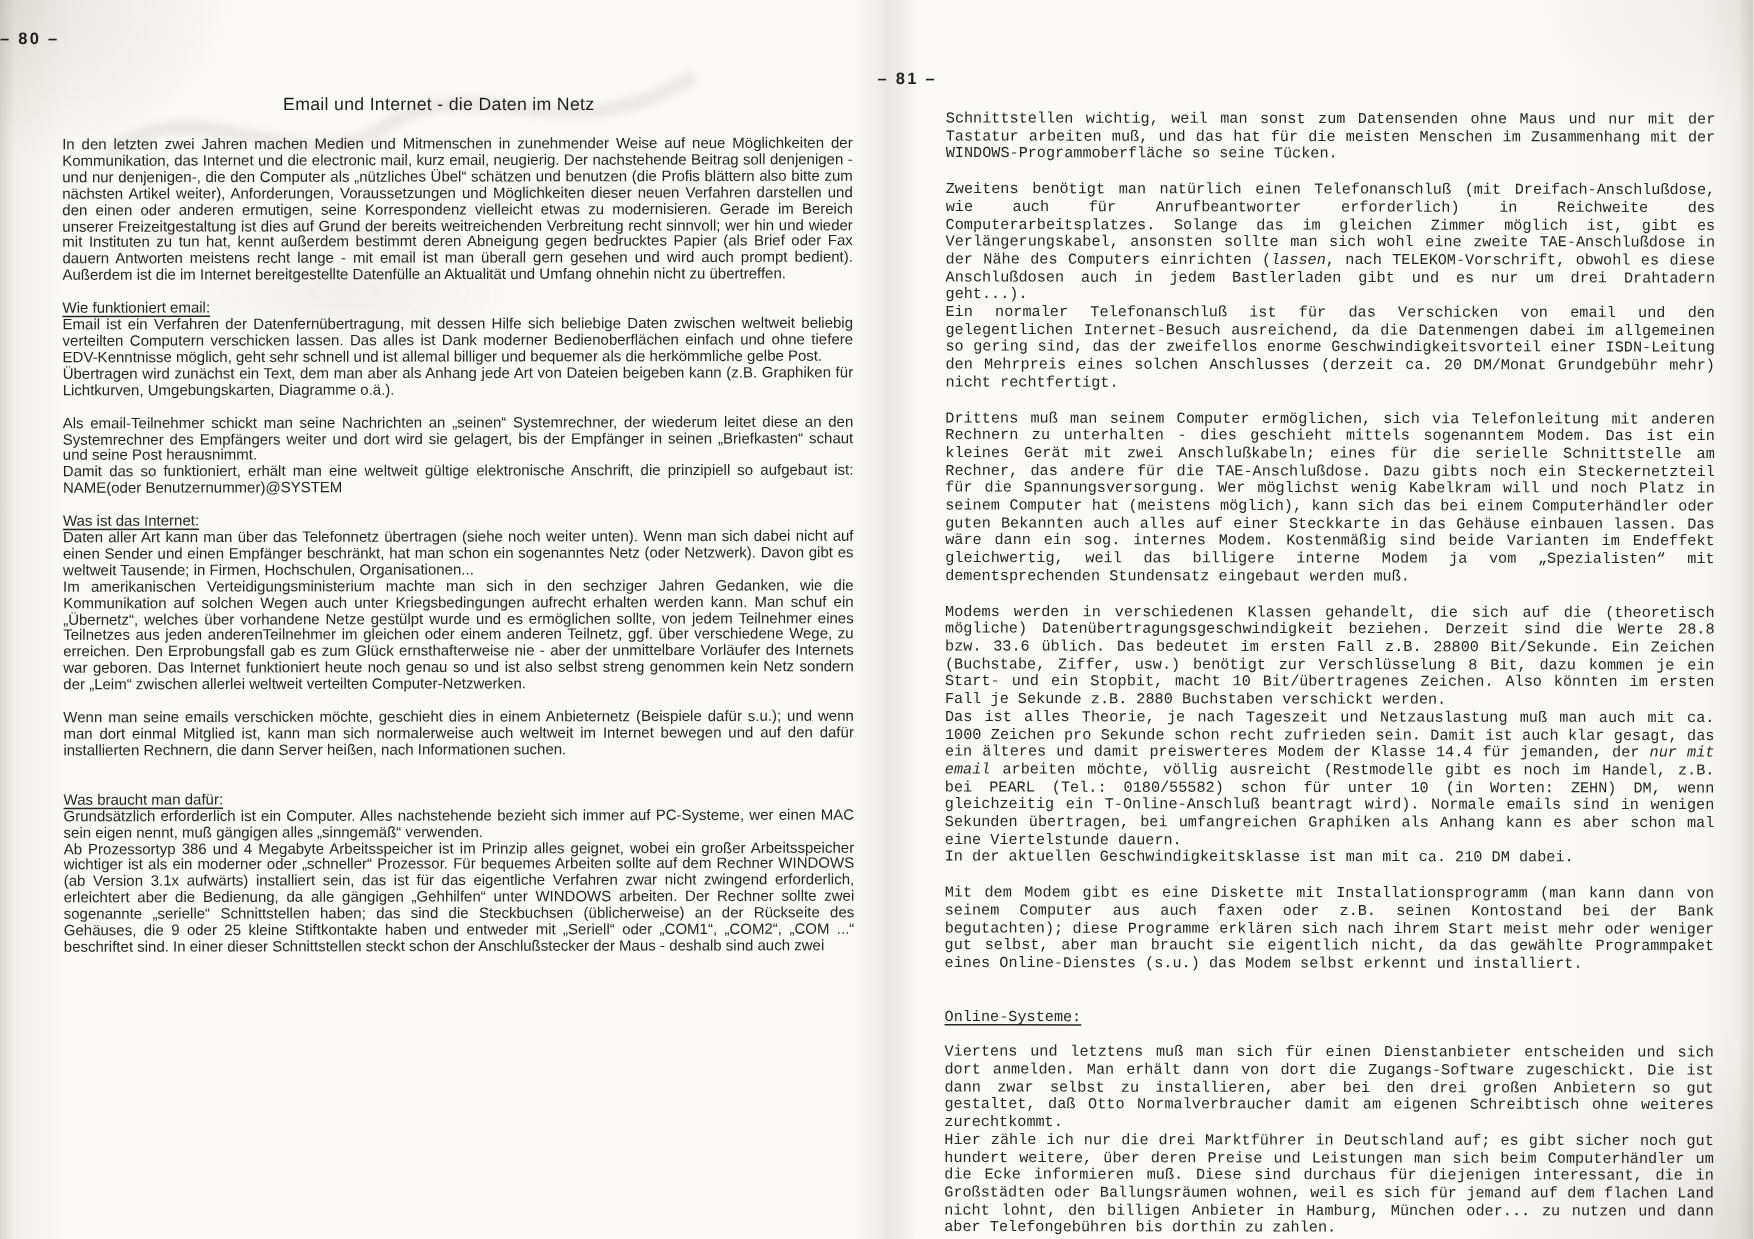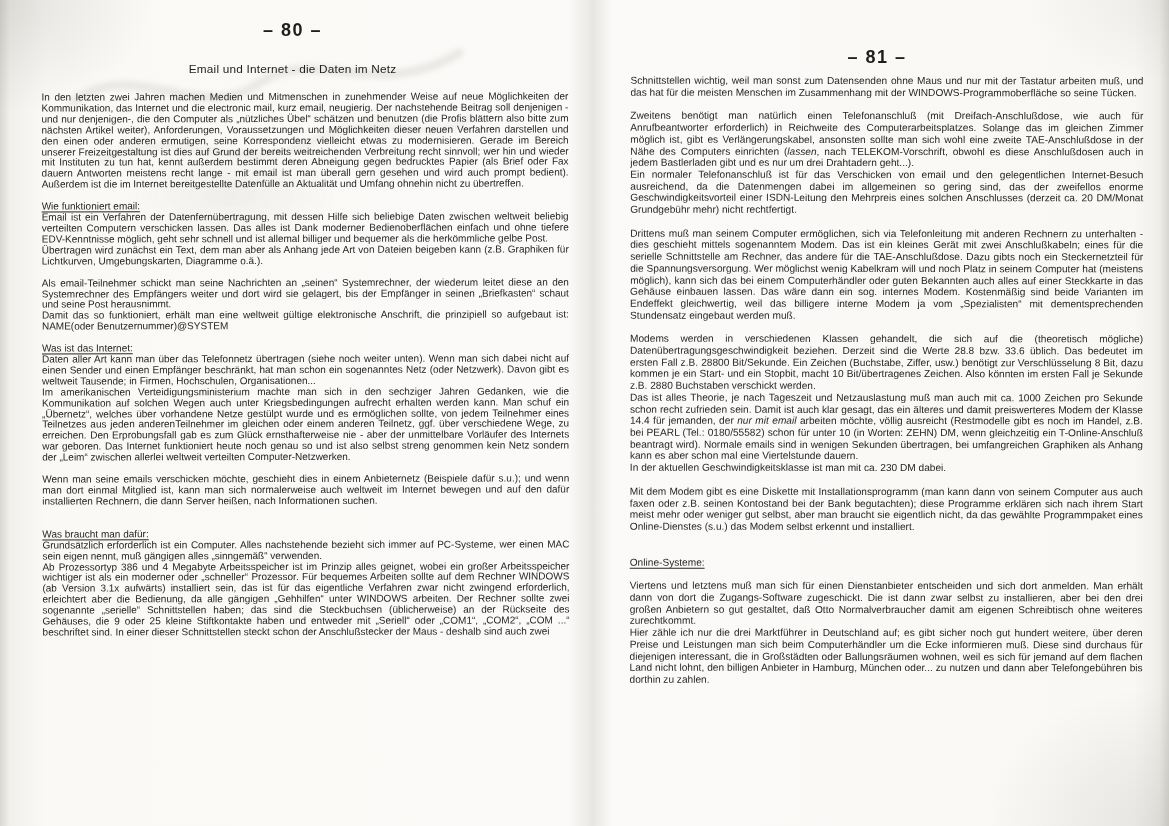--- a/index.html
+++ b/index.html
@@ -21,32 +21,32 @@
     background:
       radial-gradient(260px 200px at 100% 100%, rgba(120,115,106,0.16), rgba(120,115,106,0) 70%),
       radial-gradient(200px 120px at 100% 0%, rgba(120,115,106,0.10), rgba(120,115,106,0) 70%),
       linear-gradient(270deg,#d8d6d0 0px,#efeeea 10px,#f9f8f5 35px,#fbfaf8 100%);
   }
   .gutter {
     position:absolute; top:0; left:568px; width:44px; height:826px; pointer-events:none;
     background:linear-gradient(90deg, rgba(110,105,96,0) 0%, rgba(110,105,96,0.10) 45%, rgba(110,105,96,0.14) 55%, rgba(110,105,96,0) 100%);
   }
   .page-number {
-    position:absolute; width:100%; text-align:center;
-    font-weight:bold; font-size:18px; letter-spacing:1.5px; color:#1f1e1d;
+    position:absolute; width:100%; 
+    font-weight:bold; font-size:11px; letter-spacing:1.5px; color:#1f1e1d;
   }
   .page-left  .page-number { top:20px; }
   .page-right .page-number { top:47px; }
   .page-title {
     position:absolute; top:62px; width:100%; text-align:center;
     font-weight:normal; font-size:11.8px; color:#1f1e1d; letter-spacing:0.2px;
   }
   .page-body { position:absolute; text-align:justify; }
   .page-left  .page-body { left:42px; top:92px;  width:527px; font-size:10px;   line-height:10.9px; transform:rotate(-0.12deg); }
-  .page-right .page-body { left:45px; top:75px;  width:513px; font-size:10.15px; line-height:11.7px; transform:rotate(0.08deg); }
+  .page-right .page-body { left:45px; top:75px;  width:513px; font-size:10.15px; line-height:11.7px; transform:rotate(0.08deg);font-family:Liberation Mono, monospace; }
   .block { margin:0; }
   .sp1 { margin-top:11px; }
   .sp2 { margin-top:22px; }
   .page-right .sp1 { margin-top:12px; }
   .page-right .sp2 { margin-top:24px; }
   .heading { text-decoration:underline; text-underline-offset:1.5px; }
   .it { font-style:italic; }
   
   .bleed { position:absolute; pointer-events:none; filter:blur(2.5px); }
   .bleed-left { left:55px; top:28px; transform:rotate(-4deg); opacity:0.14; }
@@ -87,21 +87,21 @@
   <div class="page page-right">
 
     <div class="page-number">– 81 –</div>
     <div class="page-body">
         <div class="block para">Schnittstellen wichtig, weil man sonst zum Datensenden ohne Maus und nur mit der Tastatur arbeiten muß, und das hat für die meisten Menschen im Zusammenhang mit der WINDOWS-Programmoberfläche so seine Tücken.</div>
         <div class="block para sp1">Zweitens benötigt man natürlich einen Telefonanschluß (mit Dreifach-Anschlußdose, wie auch für Anrufbeantworter erforderlich) in Reichweite des Computerarbeitsplatzes. Solange das im gleichen Zimmer möglich ist, gibt es Verlängerungskabel, ansonsten sollte man sich wohl eine zweite TAE-Anschlußdose in der Nähe des Computers einrichten (<span class="it">lassen</span>, nach TELEKOM-Vorschrift, obwohl es diese Anschlußdosen auch in jedem Bastlerladen gibt und es nur um drei Drahtadern geht...).</div>
         <div class="block para">Ein normaler Telefonanschluß ist für das Verschicken von email und den gelegentlichen Internet-Besuch ausreichend, da die Datenmengen dabei im allgemeinen so gering sind, das der zweifellos enorme Geschwindigkeitsvorteil einer ISDN-Leitung den Mehrpreis eines solchen Anschlusses (derzeit ca. 20 DM/Monat Grundgebühr mehr) nicht rechtfertigt.</div>
         <div class="block para sp1">Drittens muß man seinem Computer ermöglichen, sich via Telefonleitung mit anderen Rechnern zu unterhalten - dies geschieht mittels sogenanntem Modem. Das ist ein kleines Gerät mit zwei Anschlußkabeln; eines für die serielle Schnittstelle am Rechner, das andere für die TAE-Anschlußdose. Dazu gibts noch ein Steckernetzteil für die Spannungsversorgung. Wer möglichst wenig Kabelkram will und noch Platz in seinem Computer hat (meistens möglich), kann sich das bei einem Computerhändler oder guten Bekannten auch alles auf einer Steckkarte in das Gehäuse einbauen lassen. Das wäre dann ein sog. internes Modem. Kostenmäßig sind beide Varianten im Endeffekt gleichwertig, weil das billigere interne Modem ja vom „Spezialisten“ mit dementsprechenden Stundensatz eingebaut werden muß.</div>
         <div class="block para sp1">Modems werden in verschiedenen Klassen gehandelt, die sich auf die (theoretisch mögliche) Datenübertragungsgeschwindigkeit beziehen. Derzeit sind die Werte 28.8 bzw. 33.6 üblich. Das bedeutet im ersten Fall z.B. 28800 Bit/Sekunde. Ein Zeichen (Buchstabe, Ziffer, usw.) benötigt zur Verschlüsselung 8 Bit, dazu kommen je ein Start- und ein Stopbit, macht 10 Bit/übertragenes Zeichen. Also könnten im ersten Fall je Sekunde z.B. 2880 Buchstaben verschickt werden.</div>
         <div class="block para">Das ist alles Theorie, je nach Tageszeit und Netzauslastung muß man auch mit ca. 1000 Zeichen pro Sekunde schon recht zufrieden sein. Damit ist auch klar gesagt, das ein älteres und damit preiswerteres Modem der Klasse 14.4 für jemanden, der <span class="it">nur mit email</span> arbeiten möchte, völlig ausreicht (Restmodelle gibt es noch im Handel, z.B. bei PEARL (Tel.: 0180/55582) schon für unter 10 (in Worten: ZEHN) DM, wenn gleichzeitig ein T-Online-Anschluß beantragt wird). Normale emails sind in wenigen Sekunden übertragen, bei umfangreichen Graphiken als Anhang kann es aber schon mal eine Viertelstunde dauern.</div>
-        <div class="block para">In der aktuellen Geschwindigkeitsklasse ist man mit ca. 230 DM dabei.</div>
+        <div class="block para">In der aktuellen Geschwindigkeitsklasse ist man mit ca. 210 DM dabei.</div>
         <div class="block para sp1">Mit dem Modem gibt es eine Diskette mit Installationsprogramm (man kann dann von seinem Computer aus auch faxen oder z.B. seinen Kontostand bei der Bank begutachten); diese Programme erklären sich nach ihrem Start meist mehr oder weniger gut selbst, aber man braucht sie eigentlich nicht, da das gewählte Programmpaket eines Online-Dienstes (s.u.) das Modem selbst erkennt und installiert.</div>
         <div class="block heading sp2">Online-Systeme:</div>
         <div class="block para sp1">Viertens und letztens muß man sich für einen Dienstanbieter entscheiden und sich dort anmelden. Man erhält dann von dort die Zugangs-Software zugeschickt. Die ist dann zwar selbst zu installieren, aber bei den drei großen Anbietern so gut gestaltet, daß Otto Normalverbraucher damit am eigenen Schreibtisch ohne weiteres zurechtkommt.</div>
         <div class="block para">Hier zähle ich nur die drei Marktführer in Deutschland auf; es gibt sicher noch gut hundert weitere, über deren Preise und Leistungen man sich beim Computerhändler um die Ecke informieren muß. Diese sind durchaus für diejenigen interessant, die in Großstädten oder Ballungsräumen wohnen, weil es sich für jemand auf dem flachen Land nicht lohnt, den billigen Anbieter in Hamburg, München oder... zu nutzen und dann aber Telefongebühren bis dorthin zu zahlen.</div>
       </div>
   </div>
 
   <div class="gutter"></div>
 </div>
 

